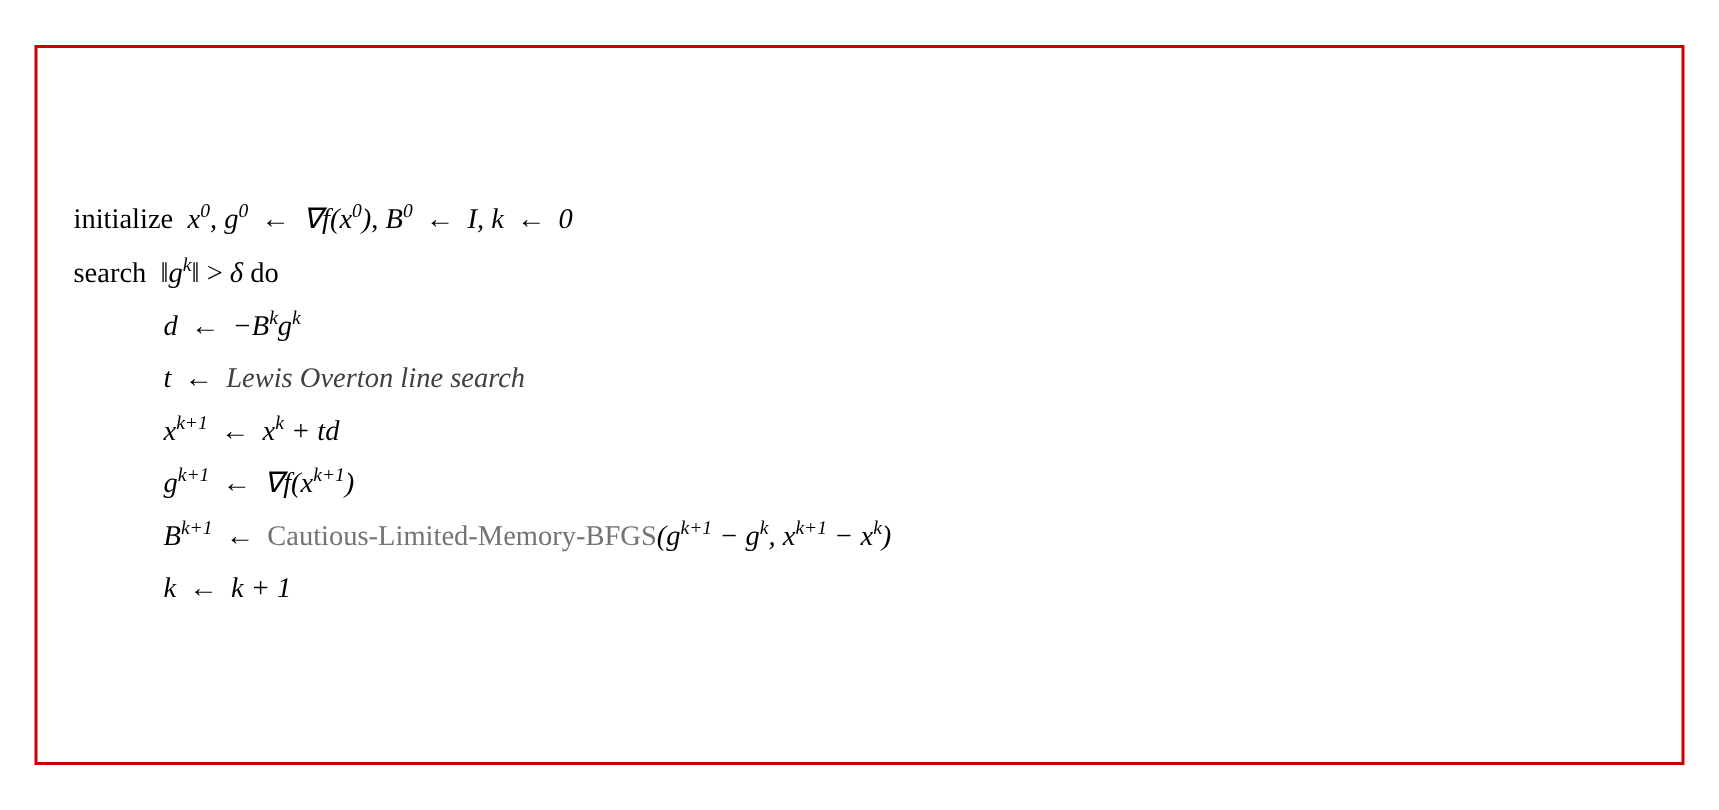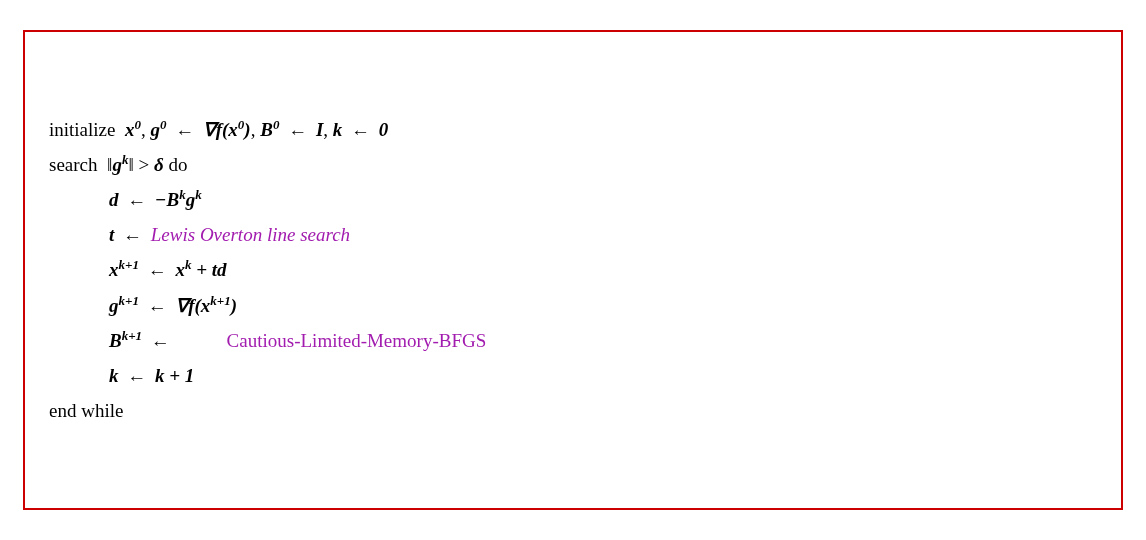--- a/index.html
+++ b/index.html
@@ -36,37 +36,35 @@
       line-height: 1.85;
       font-size: 19px;
     }
 
     .indent1 {
       padding-left: 60px;
     }
 
     .math {
       font-style: italic;
-      font-weight: bold;
     }
 
     .keyword {
       font-style: normal;
       font-weight: normal;
     }
 
     .red {
-      color: #a21caf;
+      color: #404040;
       font-style: italic;
     }
 
     .red-upright {
-      color: #a21caf;
+      color: #737373;
       font-style: normal;
-      margin-left: 48px;
     }
 
     sup {
       font-size: 13px;
       vertical-align: super;
       line-height: 0;
       font-style: italic;
     }
 
     .arrow {
@@ -128,26 +126,24 @@
   <div class="line indent1">
     <span class="math"><i>g</i><sup><i>k</i>+1</sup></span>
     <span class="arrow">&nbsp;←&nbsp;</span>
     <span class="math">∇<i>f</i>(<i>x</i><sup><i>k</i>+1</sup>)</span>
   </div>
 
   <div class="line indent1">
     <span class="math"><i>B</i><sup><i>k</i>+1</sup></span>
     <span class="arrow">&nbsp;←&nbsp;</span>
     <span class="red-upright">Cautious-Limited-Memory-BFGS</span>
+      <span class="math">(<i>g</i><sup><i>k</i>+1</sup>&nbsp;−&nbsp;<i>g</i><sup><i>k</i></sup>,&nbsp;<i>x</i><sup><i>k</i>+1</sup>&nbsp;−&nbsp;<i>x</i><sup><i>k</i></sup>)</span>
   </div>
 
   <div class="line indent1">
     <span class="math"><i>k</i></span>
     <span class="arrow">&nbsp;←&nbsp;</span>
     <span class="math"><i>k</i>&nbsp;+&nbsp;1</span>
   </div>
 
-  <div class="line">
-    <span class="keyword">end while</span>
-  </div>
 
 
 </div>
 
 </body></html>

